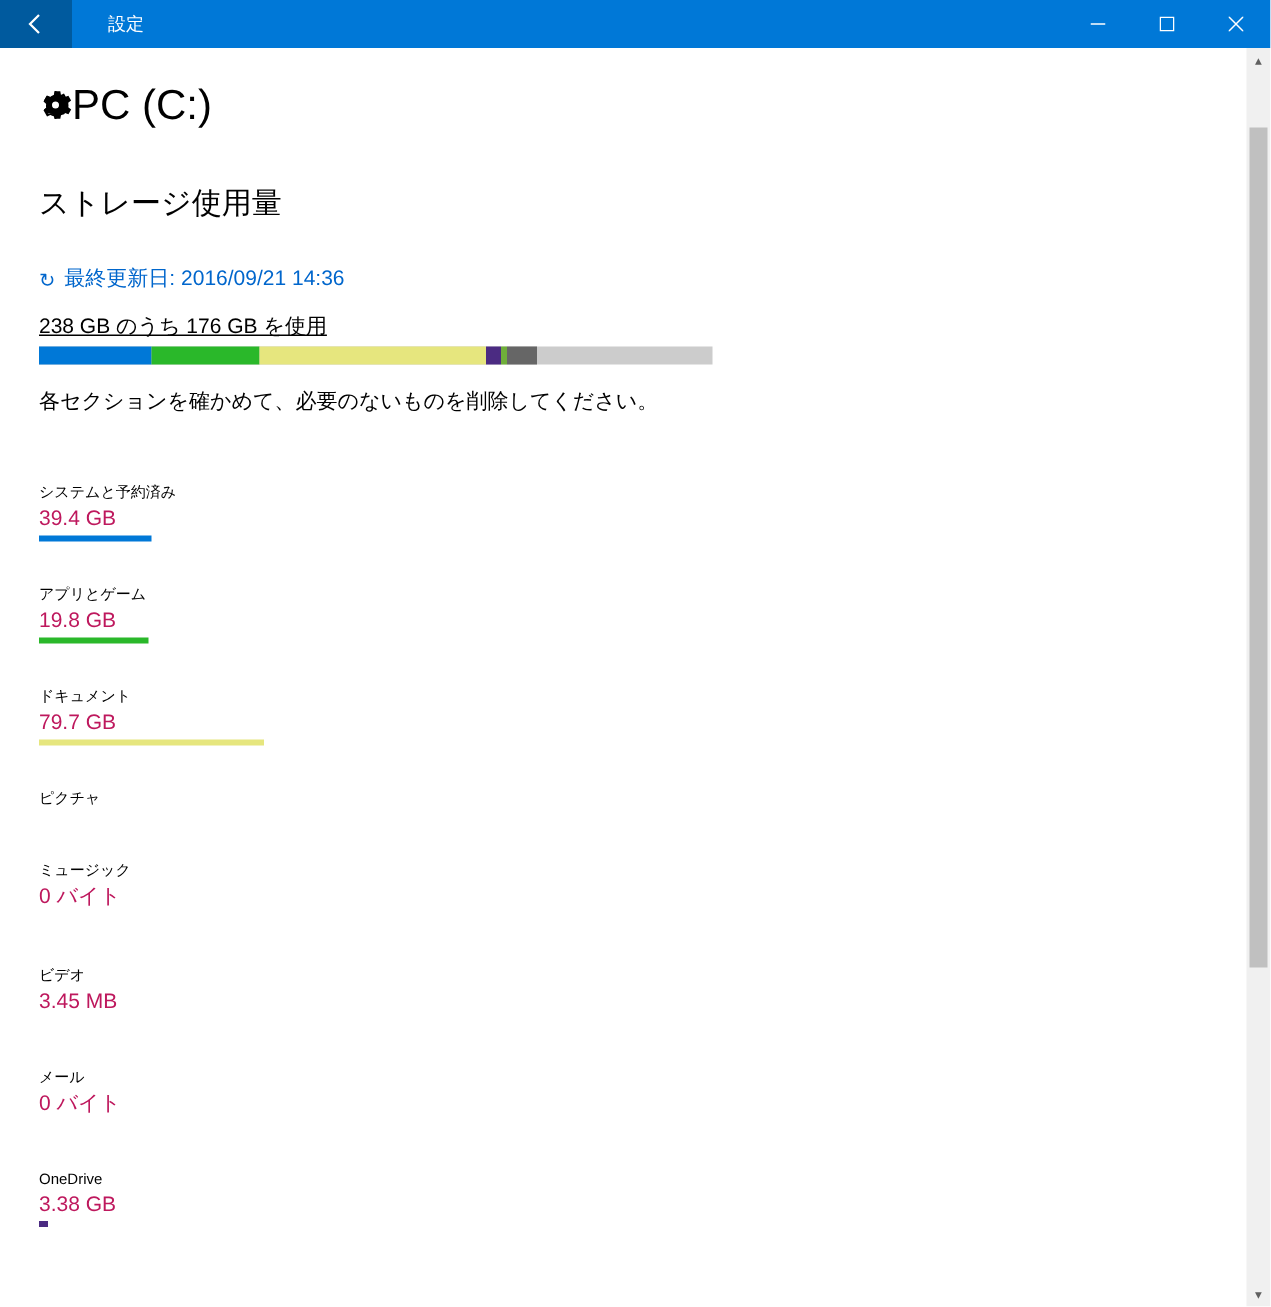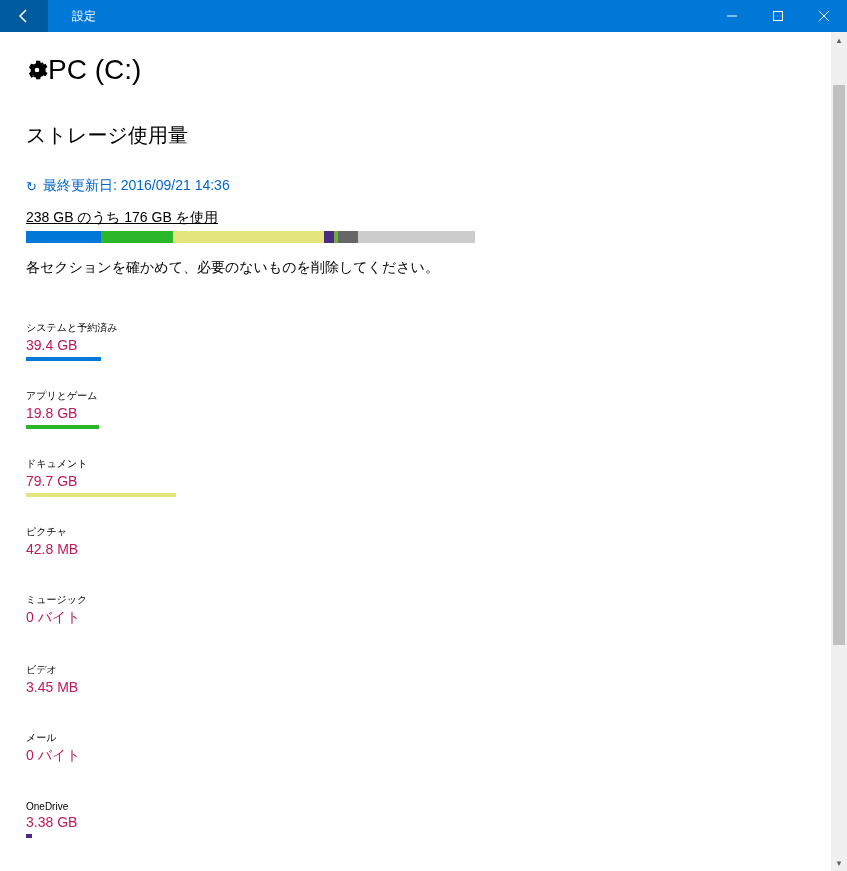--- a/index.html
+++ b/index.html
@@ -223,21 +223,20 @@
       </div>
       <div class="category">
         <div class="cat-name">ドキュメント</div>
         <div class="cat-size">79.7 GB</div>
         <div class="cat-bar-wrap">
           <div class="cat-bar" style="background: rgb(230, 230, 126); width: 33.5%;"></div>
         </div>
       </div>
       <div class="category">
         <div class="cat-name">ピクチャ</div>
-        <div class="cat-size">42.8 MB</div>
         <div class="cat-bar-wrap">
           <div class="cat-bar" style="background: rgb(75, 43, 130); width: 0px;"></div>
         </div>
       </div>
       <div class="category">
         <div class="cat-name">ミュージック</div>
         <div class="cat-size">0 バイト</div>
         <div class="cat-bar-wrap">
           <div class="cat-bar" style="background: rgb(111, 174, 58); width: 0px;"></div>
         </div>

